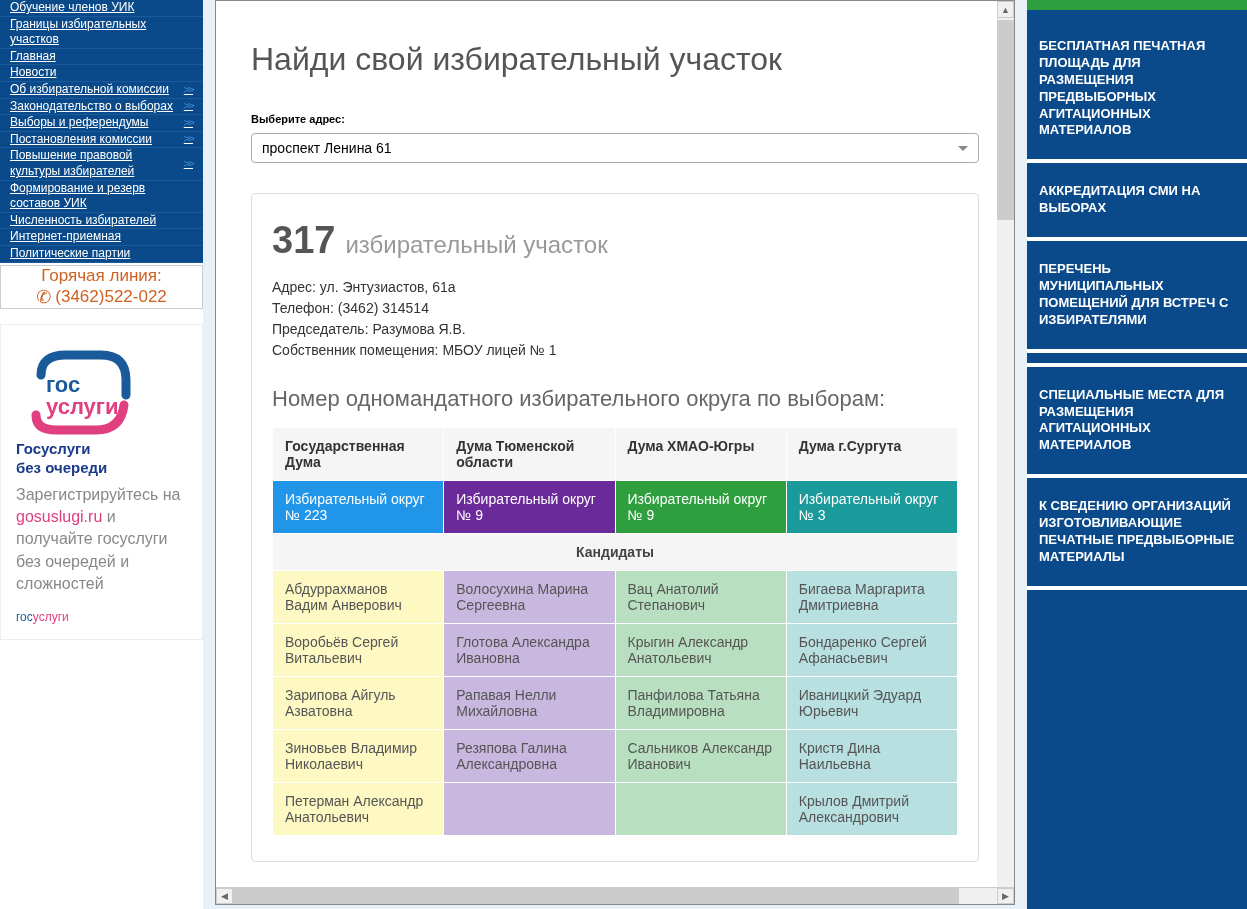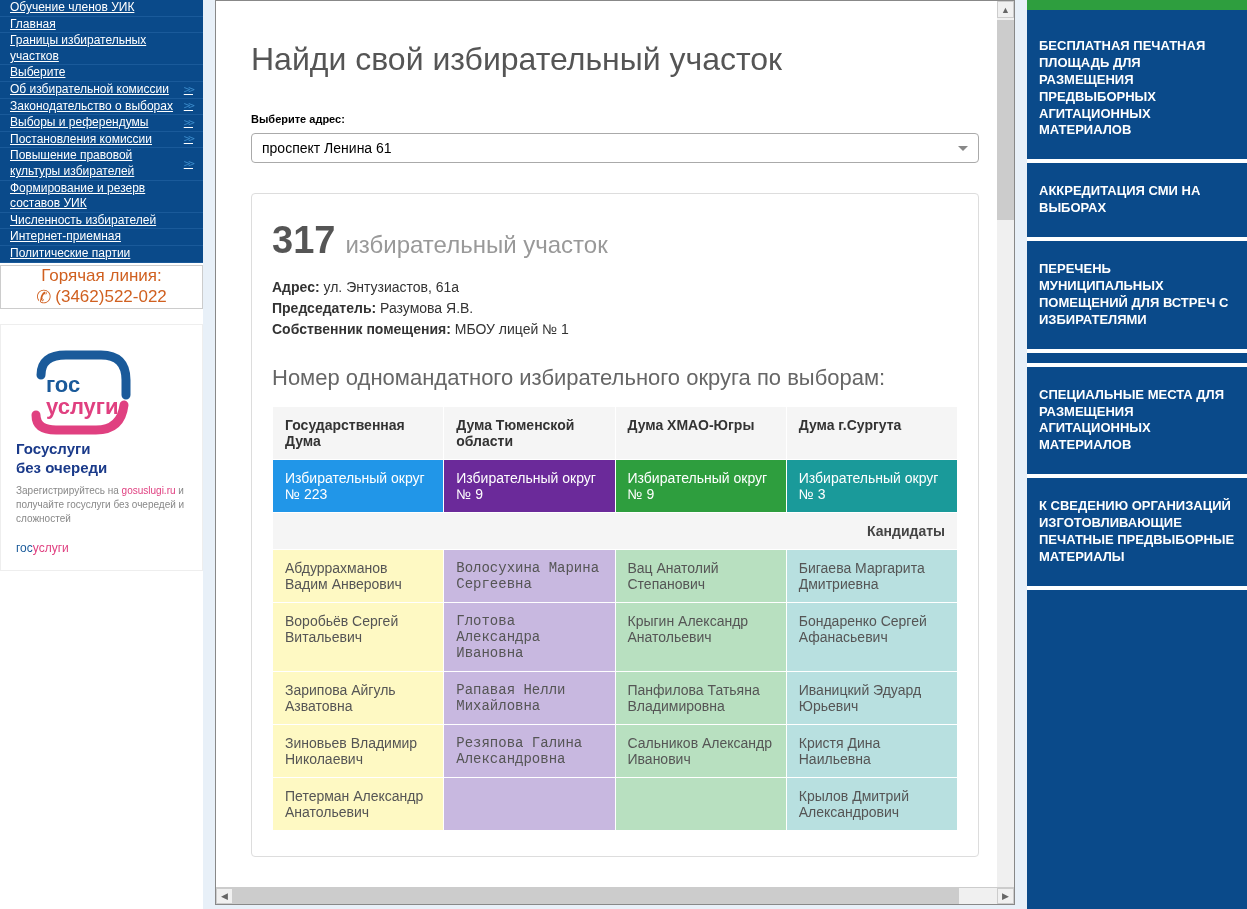--- a/index.html
+++ b/index.html
@@ -10,21 +10,21 @@
   .left-sidebar { width: 203px; background: #fff; flex-shrink: 0; }
   .nav-item { background: #0a4a8a; color: #fff; padding: 0 10px; border-bottom: 1px solid #1a5a9a; font-size: 12px; cursor: pointer; display: flex; justify-content: space-between; align-items: center; line-height: 1.3; text-decoration: underline; }
   .nav-arrow { color: #3a8aca; font-size: 11px; font-family: monospace; letter-spacing: -2px; }
   .hotline { text-align: center; color: #d06020; font-size: 17px; border: 1px solid #ccc; margin-top: 2px; }
   .hotline-phone { display: flex; align-items: center; justify-content: center; gap: 4px; }
   .phone-icon { font-size: 18px; color: #d06020; }
   
   .banner { margin-top: 15px; padding: 15px; background: #fff; border: 1px solid #eee; }
   .banner-title { font-weight: bold; color: #1a3a8a; font-size: 15px; margin-bottom: 2px; }
   .banner-sub { font-weight: bold; color: #1a3a8a; font-size: 15px; margin-bottom: 8px; }
-  .banner-text { font-size: 10px; color: #888; line-height: 1.4; }
+  .banner-text { font-size: 16px; color: #888; line-height: 1.4; }
   .banner-text a { color: #e04080; text-decoration: none; }
   .banner-bottom { font-size: 12px; color: #1a3a8a; margin-top: 15px; }
   .banner-bottom span { color: #e04080; }
   
   
   .center-wrap { flex: 1; padding: 0 12px; min-width: 0; }
   .center-frame { background: #fff; border: 1px solid #888; height: 905px; position: relative; overflow: hidden; }
   .center-scroll { height: calc(100% - 17px); overflow-y: auto; padding: 40px 35px 20px 35px; }
   
   .page-title { font-size: 32px; font-weight: 300; color: #555; margin-bottom: 35px; font-family: 'Segoe UI', Arial; }
@@ -32,36 +32,36 @@
   .addr-label { font-weight: bold; font-size: 11px; margin-bottom: 8px; }
   .addr-select { position: relative; border: 1px solid #aaa; border-radius: 4px; padding: 6px 30px 6px 10px; background: #fff; font-size: 14px; margin-bottom: 30px; cursor: pointer; }
   .addr-select::after { content: ''; position: absolute; right: 10px; top: 50%; margin-top: -2px; border: 5px solid transparent; border-top-color: #888; }
   
   .result-box { border: 1px solid #ddd; border-radius: 4px; padding: 25px 20px; }
   .station-row { display: flex; align-items: baseline; gap: 10px; margin-bottom: 15px; }
   .station-num { font-size: 38px; font-weight: bold; color: #555; font-family: 'Segoe UI', Arial; }
   .station-label { font-size: 24px; color: #999; font-weight: 300; font-family: 'Segoe UI', Arial; }
   
   .info-line { font-size: 14px; line-height: 1.5; color: #333; }
-  .info-line b { font-weight: bold; }
+  .info-line b { font-weight: normal; }
   
   .districts-title { font-size: 22px; color: #666; font-weight: 300; margin: 25px 0 15px; font-family: 'Segoe UI', Arial; }
   
   .dtable { width: 100%; border-collapse: collapse; table-layout: fixed; }
   .dtable th, .dtable td { border: 1px solid #fff; padding: 10px 12px; text-align: left; font-size: 14px; vertical-align: top; }
   .dtable th { background: #f5f5f5; font-weight: bold; color: #333; }
   .dist-row td { color: #fff; font-weight: normal; }
   .c1 { background: #2196e8; }
   .c2 { background: #6b2a9a; }
   .c3 { background: #2e9e3e; }
   .c4 { background: #1a9a9a; }
-  .cand-header td { background: #f5f5f5; text-align: right; font-weight: bold; color: #444; }
+  .cand-header td { background: #f5f5f5; text-align: center; font-weight: bold; color: #444; }
   .cand-row td { color: #555; }
   .cand-row .cc1 { background: #fef9c3; }
-  .cand-row .cc2 { background: #c8b8e0; font-family: Liberation Mono, monospace; }
+  .cand-row .cc2 { background: #c8b8e0; }
   .cand-row .cc3 { background: #b8e0c0; }
   .cand-row .cc4 { background: #b8e0e0; }
   
   .hscroll { position: absolute; bottom: 0; left: 0; right: 0; height: 17px; background: #f0f0f0; border-top: 1px solid #ccc; display: flex; }
   .hscroll-btn { width: 17px; background: #f0f0f0; border: 1px solid #ccc; display: flex; align-items: center; justify-content: center; font-size: 9px; color: #666; }
   .hscroll-track { flex: 1; background: #f0f0f0; position: relative; }
   .hscroll-thumb { position: absolute; height: 100%; background: #ccc; left: 0; width: 95%; }
   
   
   .right-sidebar { width: 220px; background: #0a4a8a; flex-shrink: 0; padding: 0; }
@@ -82,27 +82,27 @@
 <body>
 
 <div class="page">
 
   <div class="left-sidebar">
     <div id="left-nav-container">
         <div class="nav-item">
           <span>Обучение членов УИК</span>
         </div>
         <div class="nav-item">
+          <span>Границы избирательных участков</span>
+        </div>
+        <div class="nav-item">
           <span>Главная</span>
         </div>
         <div class="nav-item">
-          <span>Границы избирательных участков</span>
-        </div>
-        <div class="nav-item">
-          <span>Выберите</span>
+          <span>Новости</span>
         </div>
         <div class="nav-item">
           <span>Об избирательной комиссии</span>
           <span class="nav-arrow">&gt;&gt;</span>
         </div>
         <div class="nav-item">
           <span>Законодательство о выборах</span>
           <span class="nav-arrow">&gt;&gt;</span>
         </div>
         <div class="nav-item">
@@ -170,20 +170,21 @@
           <span>проспект Ленина 61</span>
         </div>
 
         <div class="result-box">
           <div class="station-row">
             <span class="station-num">317</span>
             <span class="station-label">избирательный участок</span>
           </div>
 
           <div class="info-line"><b>Адрес:</b> <span>ул. Энтузиастов, 61а</span></div>
+          <div class="info-line"><b>Телефон:</b> <span>(3462) 314514</span></div>
           <div class="info-line"><b>Председатель:</b> <span>Разумова Я.В.</span></div>
           <div class="info-line"><b>Собственник помещения:</b> <span>МБОУ лицей № 1</span></div>
 
           <div class="districts-title">Номер одномандатного избирательного округа по выборам:</div>
 
           <table class="dtable">
             <thead>
               <tr id="header-row">
                   <th>Государственная Дума</th>
                   <th>Дума Тюменской области</th>

